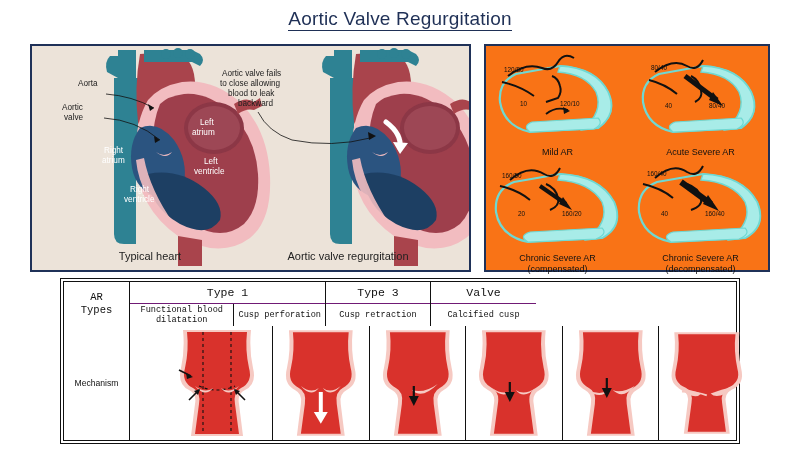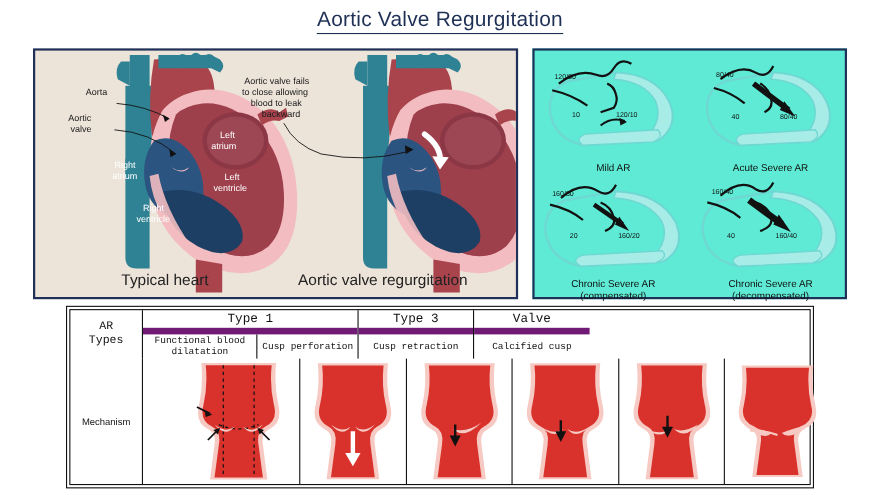--- a/index.html
+++ b/index.html
@@ -26,34 +26,34 @@
   
   #heart-panel {
     position: absolute;
     left: 30px; top: 44px;
     width: 441px; height: 228px;
     background: #ece3d9;
     border: 2px solid #1f3158;
   }
   .heart-caption {
     position: absolute;
-    font-size: 14px; color: #222; text-align: center;
+    font-size: 11px; color: #222; text-align: center;
     width: 160px;
   }
   .heart-svg { position: absolute; top: 0; left: 0; }
   .anno { font-size: 8.2px; fill: #1b1b1b; font-family: "Liberation Sans", sans-serif; }
   .anno-w { font-size: 8.2px; fill: #ffffff; font-family: "Liberation Sans", sans-serif; }
   .lead { stroke: #111; stroke-width: 0.8; fill: none; }
 
   
   #ar-panel {
     position: absolute;
     left: 484px; top: 44px;
     width: 286px; height: 228px;
-    background: #5eead4;
+    background: #f97316;
     border: 2px solid #1f3158;
   }
   .ar-cell { position: absolute; width: 143px; height: 114px; }
   .ar-label {
     position: absolute; bottom: 2px; left: 0; width: 100%;
     text-align: center; font-size: 9px; color: #111; line-height: 11px;
   }
   .ar-label.two { bottom: -1px; }
   .prs { font-size: 6.4px; fill: #111; font-family: "Liberation Sans", sans-serif; }
 
@@ -83,21 +83,21 @@
   }
   .grp {
     border-right: 1.5px solid #111;
     display: flex; flex-direction: column;
   }
   .grp:last-child { border-right: none; }
   .grp-title {
     height: 22px;
     display: flex; align-items: center; justify-content: center;
     font-size: 11.5px; color: #111;
-    border-bottom: 6px solid #701a75;
+    border-bottom: 1px solid #701a75;
   }
   .grp-subs { flex: 1; display: flex; }
   .sub {
     flex: 1;
     display: flex; align-items: center; justify-content: center;
     font-size: 8.6px; color: #111; text-align: center;
     border-right: 1px solid #111;
     padding: 0 2px;
   }
   .sub:last-child { border-right: none; }

